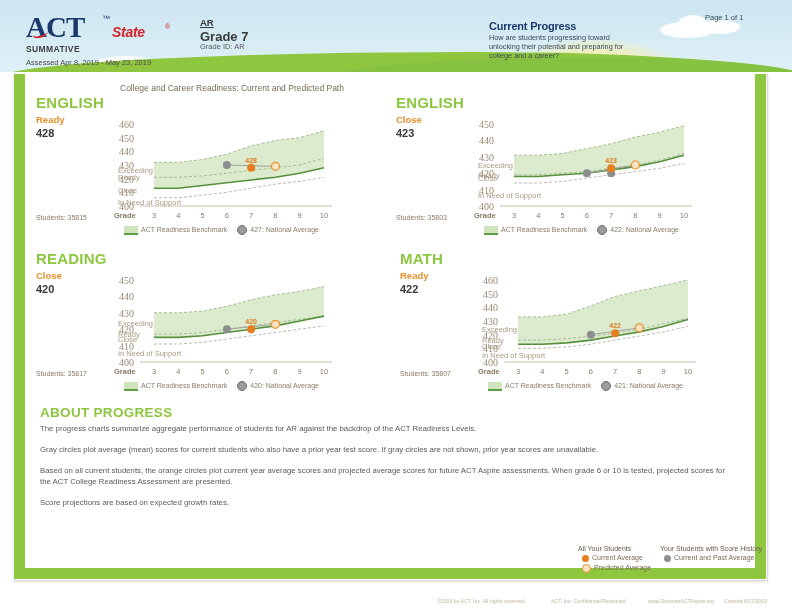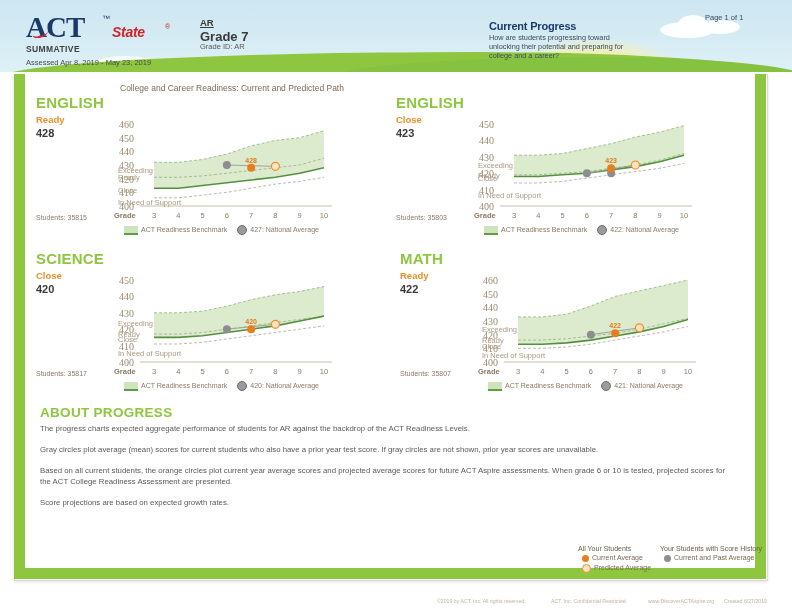--- a/index.html
+++ b/index.html
@@ -208,21 +208,21 @@
     <div class="xtick" style="left: 282px; top: 117px;">10</div>
     <div class="gradelbl" style="left: 78px; top: 117px;">Grade</div>
     <div class="bandlbl" style="left: 82px; top: 67px;">Exceeding</div>
     <div class="bandlbl" style="left: 82px; top: 76.84px;">Ready</div>
     <div class="bandlbl" style="left: 82px; top: 80.48px;">Close</div>
     <div class="bandlbl" style="left: 82px; top: 96.52px;">In Need of Support</div>
     <div class="legend-row" style="left: 88px; top: 131px;"><span class="lg-swatch"></span><span>ACT Readiness Benchmark</span><span class="lg-natdot"></span><span>422: National Average</span></div>
   </div>
 <div class="chart-block" id="chart-2" style="left: 36px; top: 250px; width: 290px; height: 145px;">
     <div style="position: absolute; left: 0px; top: 0px;">
-      <div class="subj-name">SCIENCE</div>
+      <div class="subj-name">READING</div>
       <div class="subj-level">Close</div>
       <div class="subj-score">420</div>
     </div>
     <div class="students" style="position: absolute; left: 0px; top: 120px;">Students: 35817</div>
     <svg width="308" height="148" style="position: absolute; left: 0px; top: 0px;">
       <path d="M118.0 62.8 L142.3 62.8 L166.6 61.2 L190.9 56.2 L215.1 49.7 L239.4 44.8 L263.7 41.5 L288.0 36.6 L288.0 66.1 L263.7 71.0 L239.4 75.9 L215.1 79.2 L190.9 82.5 L166.6 85.8 L142.3 87.4 L118.0 87.4 Z" fill="#d6e8c4" opacity="0.85"></path>
       <path d="M118.0 62.8 L142.3 62.8 L166.6 61.2 L190.9 56.2 L215.1 49.7 L239.4 44.8 L263.7 41.5 L288.0 36.6 " fill="none" stroke="#9ab88a" stroke-width="0.9" stroke-dasharray="3,2"></path>
       <path d="M118.0 84.1 L142.3 84.1 L166.6 82.5 L190.9 79.2 L215.1 75.9 L239.4 72.6 L263.7 69.4 L288.0 66.1 " fill="none" stroke="#9ab88a" stroke-width="0.9" stroke-dasharray="3,2"></path>
       <path d="M118.0 87.4 L142.3 87.4 L166.6 85.8 L190.9 82.5 L215.1 79.2 L239.4 75.9 L263.7 71.0 L288.0 66.1 " fill="none" stroke="#55913c" stroke-width="1.6"></path>
       <path d="M118.0 94.0 L142.3 94.0 L166.6 92.3 L190.9 89.0 L215.1 85.8 L239.4 82.5 L263.7 79.2 L288.0 75.9 " fill="none" stroke="#b5b1a4" stroke-width="0.9" stroke-dasharray="3,2"></path>
@@ -291,21 +291,21 @@
     <div class="xtick" style="left: 282px; top: 117px;">10</div>
     <div class="gradelbl" style="left: 78px; top: 117px;">Grade</div>
     <div class="bandlbl" style="left: 82px; top: 74.5167px;">Exceeding</div>
     <div class="bandlbl" style="left: 82px; top: 86.1333px;">Ready</div>
     <div class="bandlbl" style="left: 82px; top: 92.2333px;">Close</div>
     <div class="bandlbl" style="left: 82px; top: 101.167px;">In Need of Support</div>
     <div class="legend-row" style="left: 88px; top: 131px;"><span class="lg-swatch"></span><span>ACT Readiness Benchmark</span><span class="lg-natdot"></span><span>421: National Average</span></div>
   </div>
 
 <div id="about-title">ABOUT PROGRESS</div>
-<div class="about-p" style="top:424px">The progress charts expected aggregate performance of students for AR against the backdrop of the ACT Readiness Levels.</div>
+<div class="about-p" style="top:424px">The progress charts summarize aggregate performance of students for AR against the backdrop of the ACT Readiness Levels.</div>
 <div class="about-p" style="top:445px">Gray circles plot average (mean) scores for current students who also have a prior year test score. If gray circles are not shown, prior year scores are unavailable.</div>
 <div class="about-p" style="top:466px">Based on all current students, the orange circles plot current year average scores and projected average scores for future ACT Aspire assessments. When grade 6 or 10 is tested, projected scores for the ACT College Readiness Assessment are presented.</div>
 <div class="about-p" style="top:498px">Score projections are based on expected growth rates.</div>
 
 <div id="legend-bottom">
   <div style="position:absolute;left:0;top:0;white-space:nowrap;">
     <div class="lgb-head">All Your Students</div>
     <div style="margin-top:2px;padding-left:4px;">
       <span class="dot dot-orange"></span><span>Current Average</span>
     </div>

